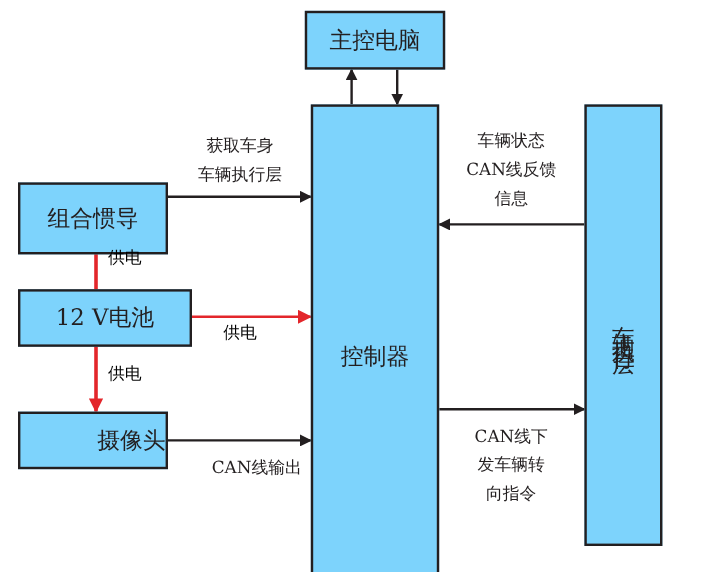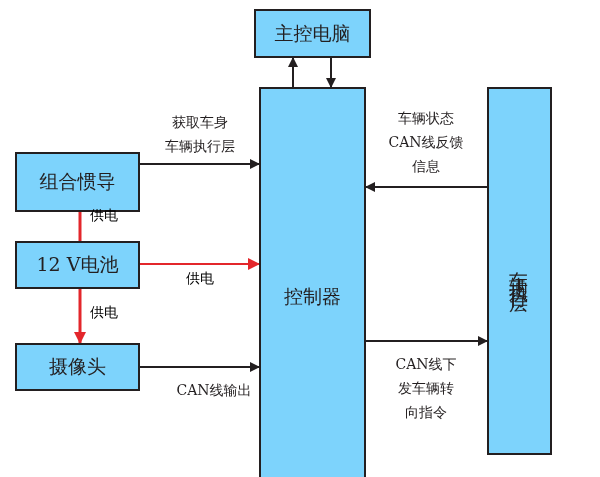--- a/index.html
+++ b/index.html
@@ -47,25 +47,25 @@
 </svg>
 
 <div class="box" style="left:254px; top:9px; width:117px; height:49px;">
   <span>主控电脑</span>
 </div>
 
 <div class="box" style="left:15px; top:140px; width:125px; height:60px;margin-top:12px;">
   <span>组合惯导</span>
 </div>
 
-<div class="box" style="left:15px; top:241px; width:125px; height:48px;">
+<div class="box" style="left:15px; top:241px; width:145px; height:48px;">
   <span>12 V电池</span>
 </div>
 
-<div class="box" style="left:15px; top:343px; width:125px; height:48px;">
+<div class="box" style="left:15px; top:343px; width:125px; height:48px;justify-content:flex-end;">
   <span>摄像头</span>
 </div>
 
 <div class="box" style="left:259px; top:87px; width:107px; height:420px;">
   <span>控制器</span>
 </div>
 
 <div class="box" style="left:487px; top:87px; width:65px; height:368px;">
   <span class="vtext">车辆执行层</span>
 </div>

